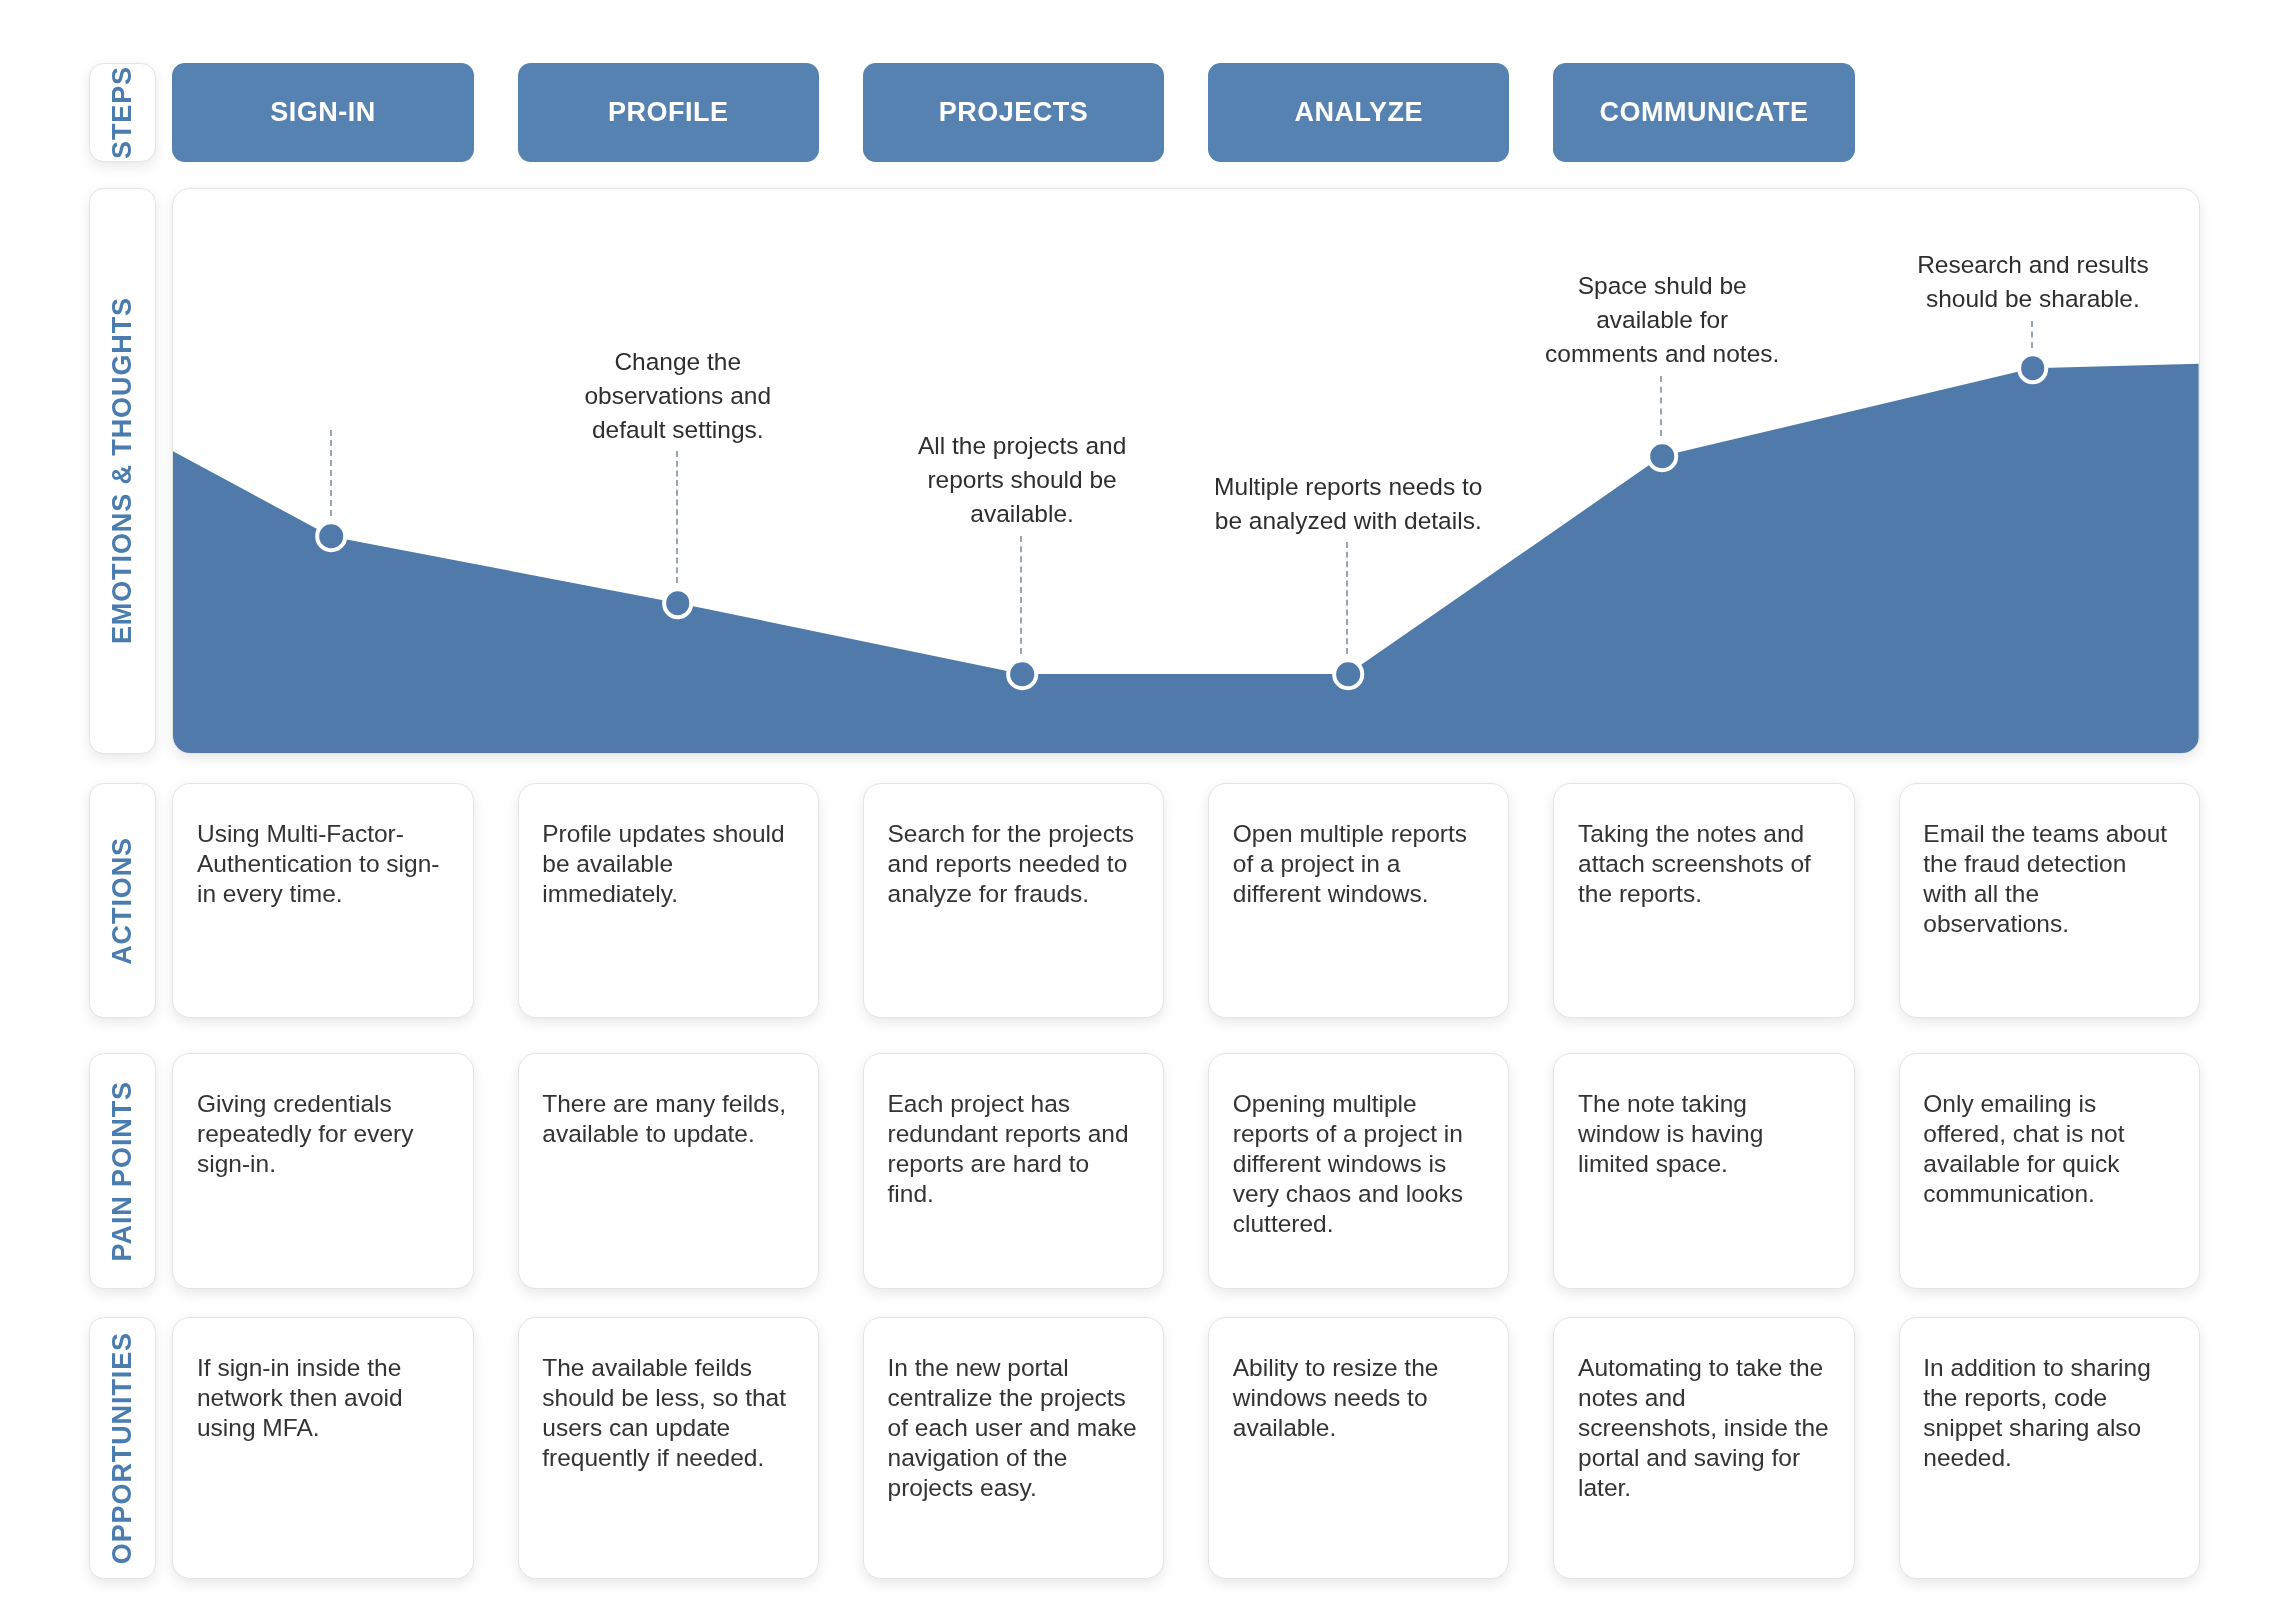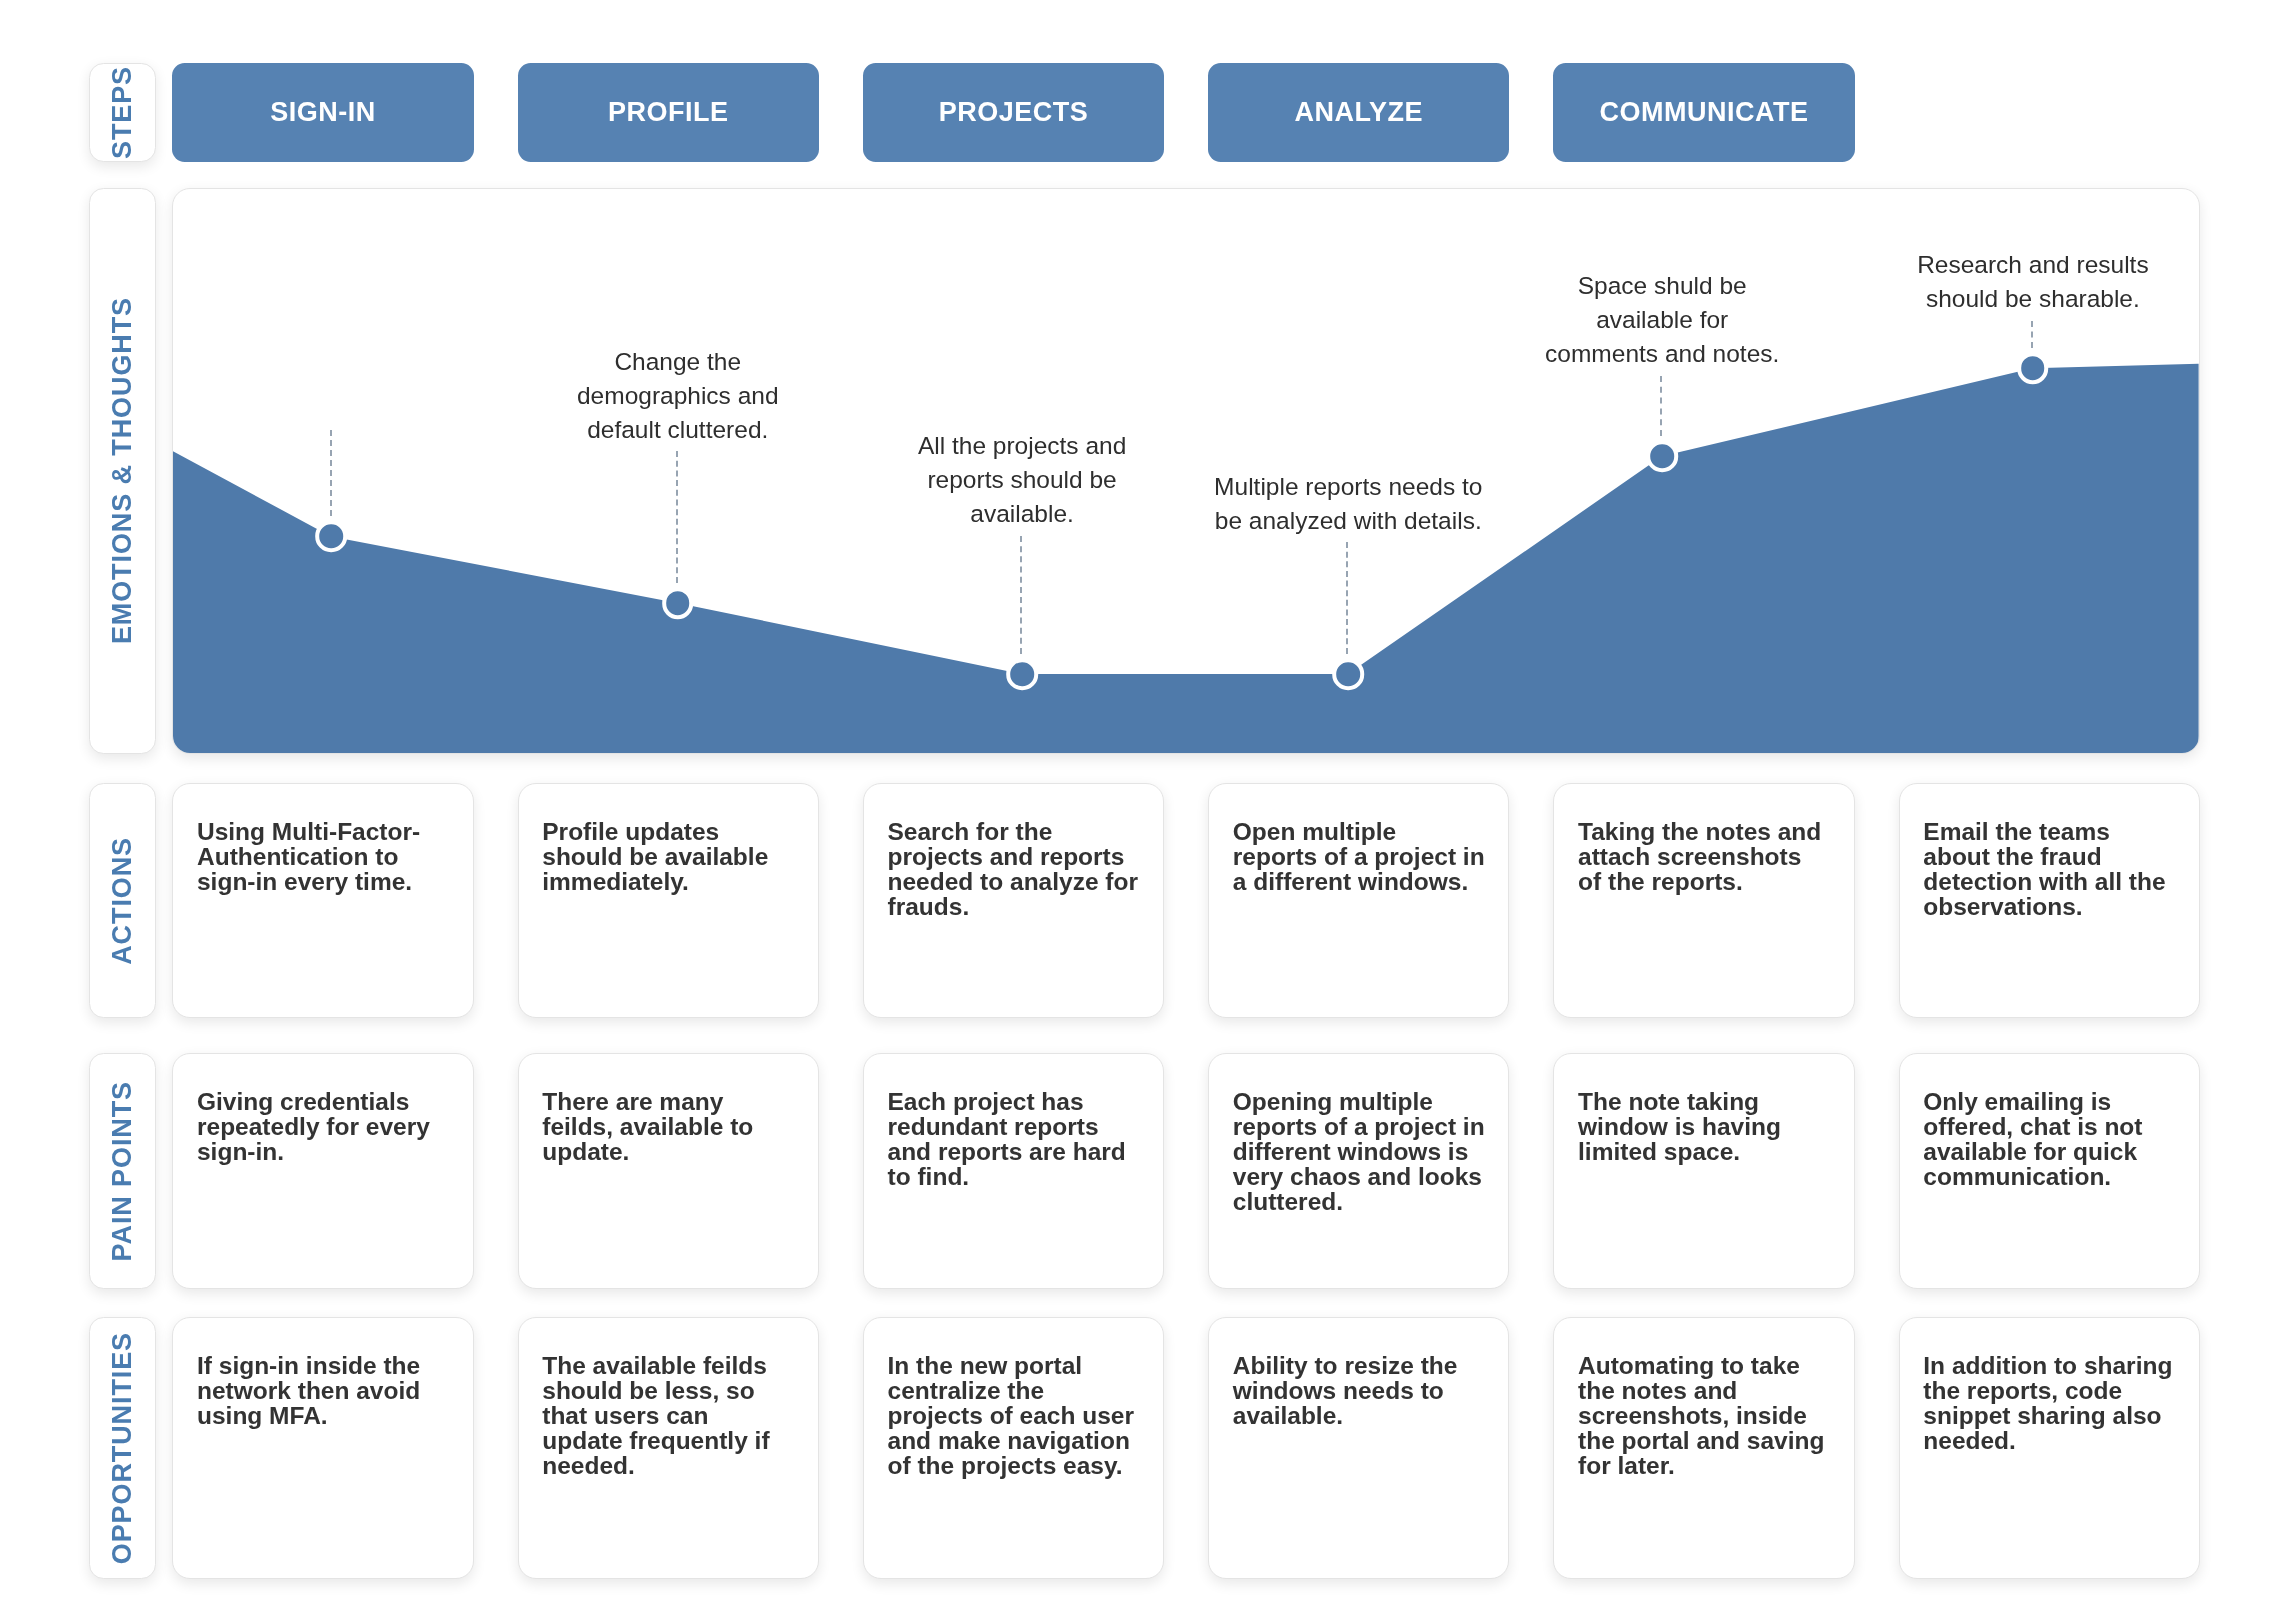--- a/index.html
+++ b/index.html
@@ -52,21 +52,21 @@
   .marker{
     position:absolute;width:23.6px;height:23.6px;border-radius:50%;
     background:var(--area);border:4.5px solid #ffffff;
     transform:translate(-50%,-50%);
   }
   .cards-row{margin-bottom:35px;}
   .cards-row .card{
     background:#fff;border:0.9px solid var(--border);border-radius:18px;
     box-shadow:0 4.5px 12.7px rgba(0,0,0,.09);
     padding:35px 23.6px;box-sizing:border-box;
-    color:var(--text);font-size:24.5px;line-height:25px;font-weight:bold;
+    color:var(--text);font-size:24.5px;line-height:30px;
   }
   .actions-row{height:235px;margin-bottom:35px;}
   .pain-row{height:236px;margin-bottom:28px;}
   .opp-row{height:262px;margin-bottom:0;}
 </style>
 </head>
 <body>
 
 <div class="page">
 
@@ -88,21 +88,21 @@
   <div class="row emotions-row">
     <div class="rail">
       <div class="rail-label">
         <span>EMOTIONS &amp; THOUGHTS</span>
       </div>
     </div>
     <div class="chart-card" id="chart">
       <svg viewBox="0 0 2230 623" preserveAspectRatio="none">
         <path id="curve-path" d="M 0.0,289.7 L 173.9,383.8 L 555.3,457.3 L 934.4,535.8 L 1293.4,535.8 L 1639.0,295.3 L 2047.1,198.1 L 2230.0,193.1 L 2230,623 L 0,623 Z" fill="#4f7aaa"></path>
       </svg>
-      <div class="ann" style="width: 245px; left: 24.9%; bottom: 54.3%;">Change the demographics and default cluttered.</div>
+      <div class="ann" style="width: 245px; left: 24.9%; bottom: 54.3%;">Change the observations and default settings.</div>
       <div class="ann" style="width: 273px; left: 41.9%; bottom: 39.3%;">All the projects and reports should be available.</div>
       <div class="ann" style="width: 273px; left: 58%; bottom: 38.2%;">Multiple reports needs to be analyzed with details.</div>
       <div class="ann" style="width: 236px; left: 73.5%; bottom: 67.7%;">Space shuld be available for comments and notes.</div>
       <div class="ann" style="width: 282px; left: 91.8%; bottom: 77.4%;">Research and results should be sharable.</div>
     <div class="marker" style="left: 7.8%; top: 61.6%;"></div>
         <div class="marker" style="left: 24.9%; top: 73.4%;"></div>
         <div class="marker" style="left: 41.9%; top: 86%;"></div>
         <div class="marker" style="left: 58%; top: 86%;"></div>
         <div class="marker" style="left: 73.5%; top: 47.4%;"></div>
         <div class="marker" style="left: 91.8%; top: 31.8%;"></div>

